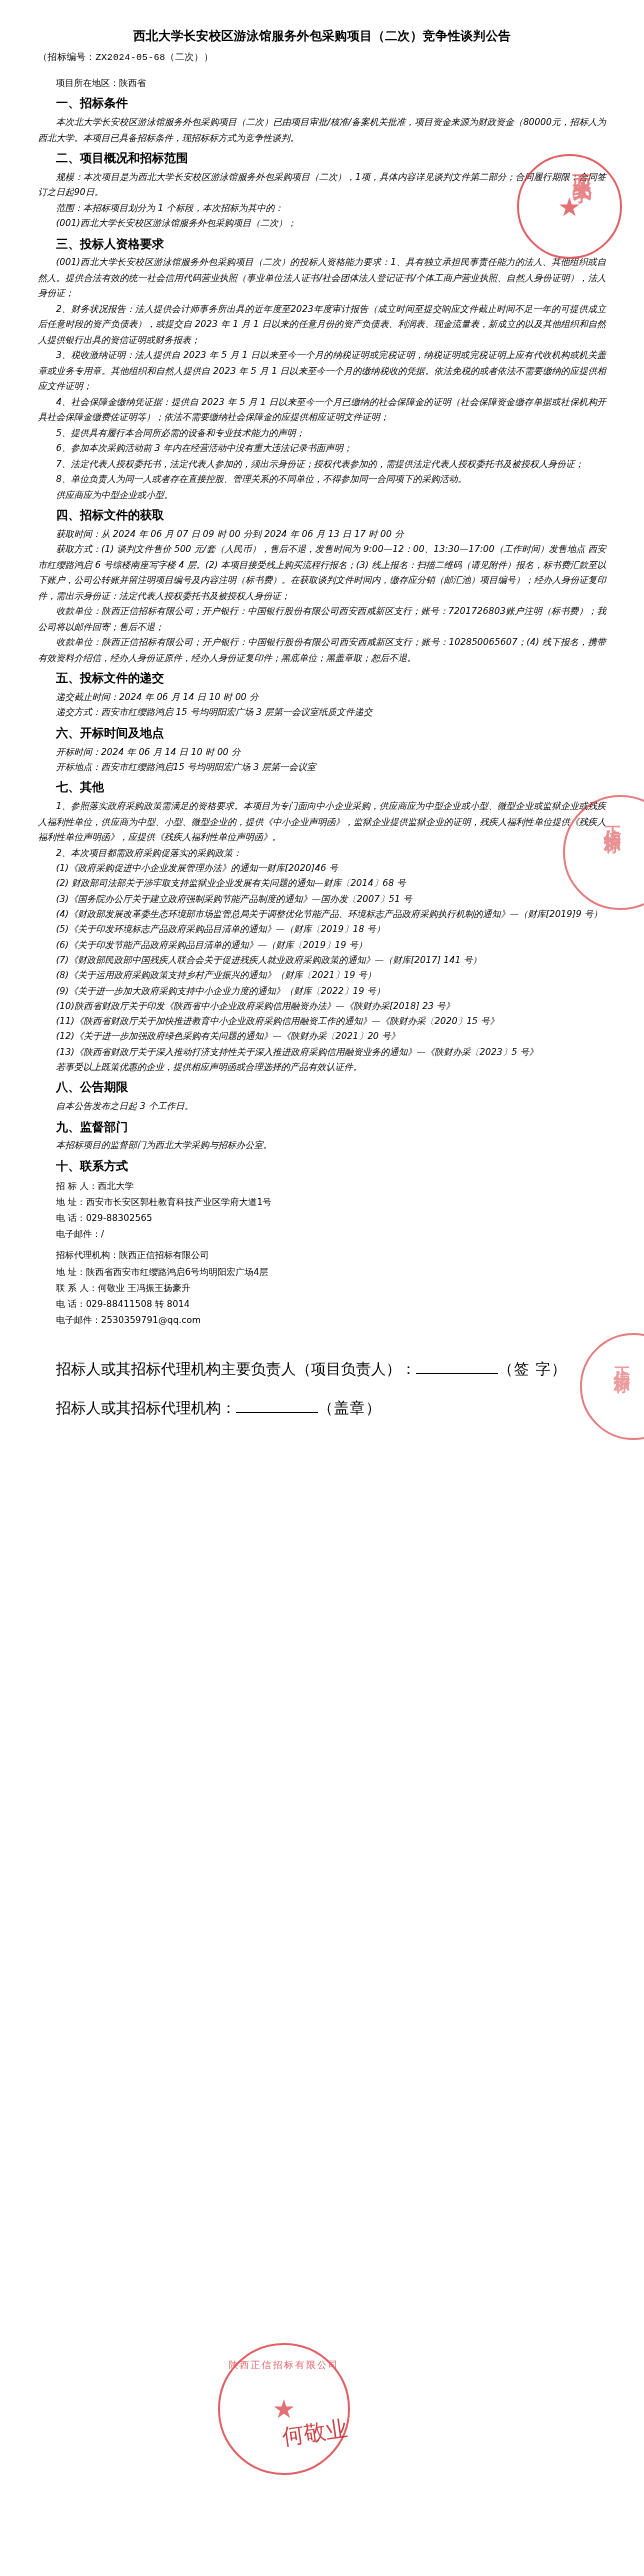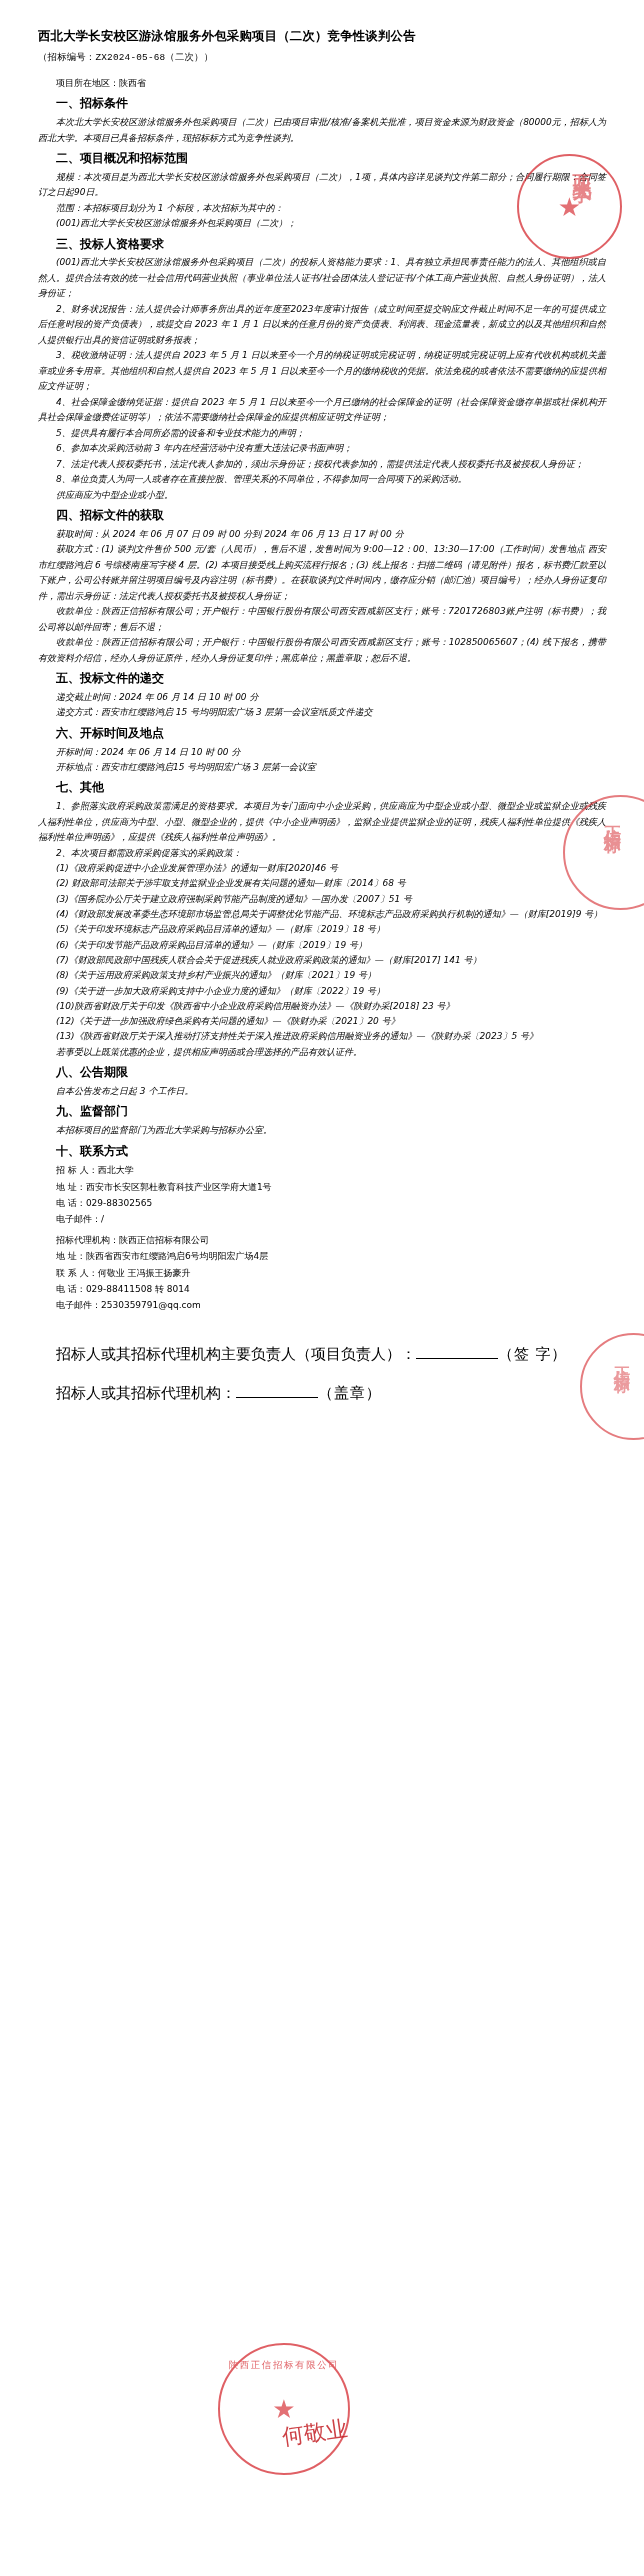--- a/index.html
+++ b/index.html
@@ -8,20 +8,21 @@
     width:644px;
     min-height:2576px;
     margin:0 auto;
     background:#ffffff;
     position:relative;
     box-sizing:border-box;
     padding:22px 38px 34px 38px;
     overflow:hidden;
   }
   .title{
+    text-align:center;
     font-size:12.4px;
     font-weight:bold;
     line-height:1.5;
     letter-spacing:0.2px;
     color:#000;
     margin:5.1px 0 1.7px 0;
   }
   .subtitle{
     text-align:left;
     font-size:9.4px;
@@ -187,20 +188,21 @@
   <div class="sub tight">(1)《政府采购促进中小企业发展管理办法》的通知一财库[2020]46 号</div>
   <div class="sub tight">(2) 财政部司法部关于涉牢取支持监狱业企业发展有关问题的通知—财库〔2014〕68 号</div>
   <div class="sub tight">(3)《国务院办公厅关于建立政府强制采购节能产品制度的通知》—国办发〔2007〕51 号</div>
   <div class="sub tight">(4)《财政部发展改革委生态环境部市场监管总局关于调整优化节能产品、环境标志产品政府采购执行机制的通知》—（财库[2019]9 号）</div>
   <div class="sub tight">(5)《关于印发环境标志产品政府采购品目清单的通知》—（财库〔2019〕18 号）</div>
   <div class="sub tight">(6)《关于印发节能产品政府采购品目清单的通知》—（财库〔2019〕19 号）</div>
   <div class="sub tight">(7)《财政部民政部中国残疾人联合会关于促进残疾人就业政府采购政策的通知》—（财库[2017] 141 号）</div>
   <div class="sub tight">(8)《关于运用政府采购政策支持乡村产业振兴的通知》（财库〔2021〕19 号）</div>
   <div class="sub tight">(9)《关于进一步加大政府采购支持中小企业力度的通知》（财库〔2022〕19 号）</div>
   <div class="sub tight">(10)陕西省财政厅关于印发《陕西省中小企业政府采购信用融资办法》—《陕财办采[2018] 23 号》</div>
+  <div class="sub tight">(11)《陕西省财政厅关于加快推进教育中小企业政府采购信用融资工作的通知》—《陕财办采〔2020〕15 号》</div>
   <div class="sub tight">(12)《关于进一步加强政府绿色采购有关问题的通知》—《陕财办采〔2021〕20 号》</div>
   <div class="sub tight">(13)《陕西省财政厅关于深入推动打济支持性关于深入推进政府采购信用融资业务的通知》—《陕财办采〔2023〕5 号》</div>
   <div class="sub tight">若事受以上既策优惠的企业，提供相应声明函或合理选择的产品有效认证件。</div>
 
   <div class="sect">八、公告期限</div>
   <div class="sub">自本公告发布之日起 3 个工作日。</div>
 
   <div class="sect">九、监督部门</div>
   <div class="sub">本招标项目的监督部门为西北大学采购与招标办公室。</div>
 

